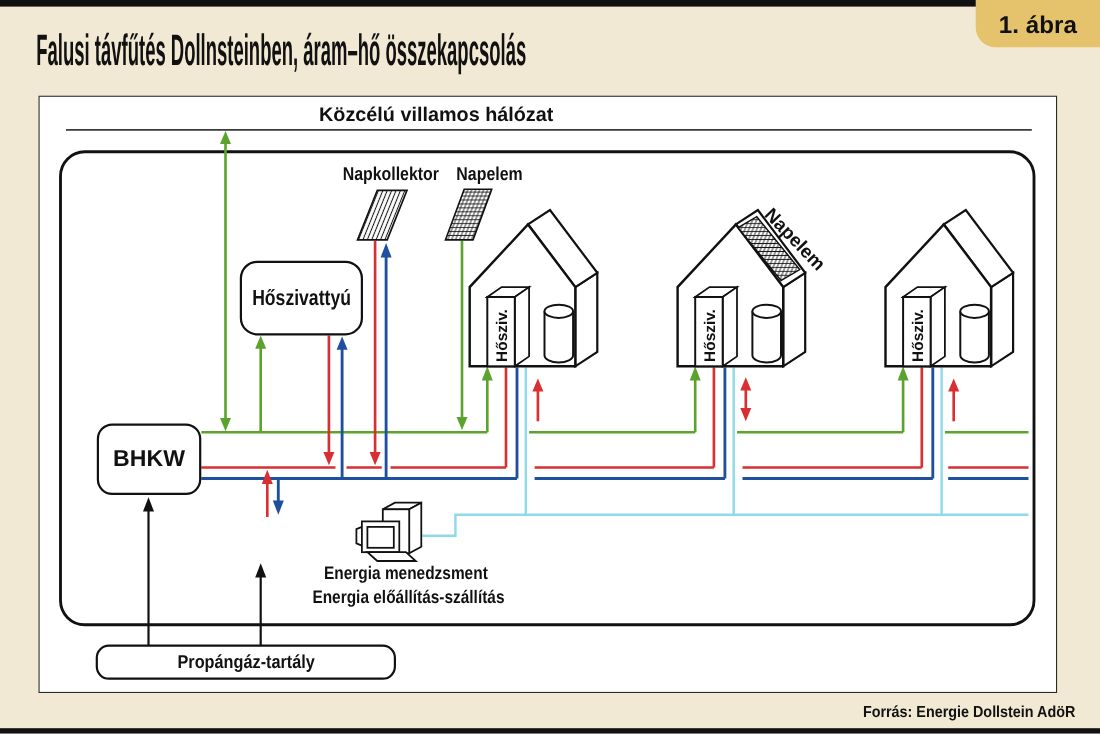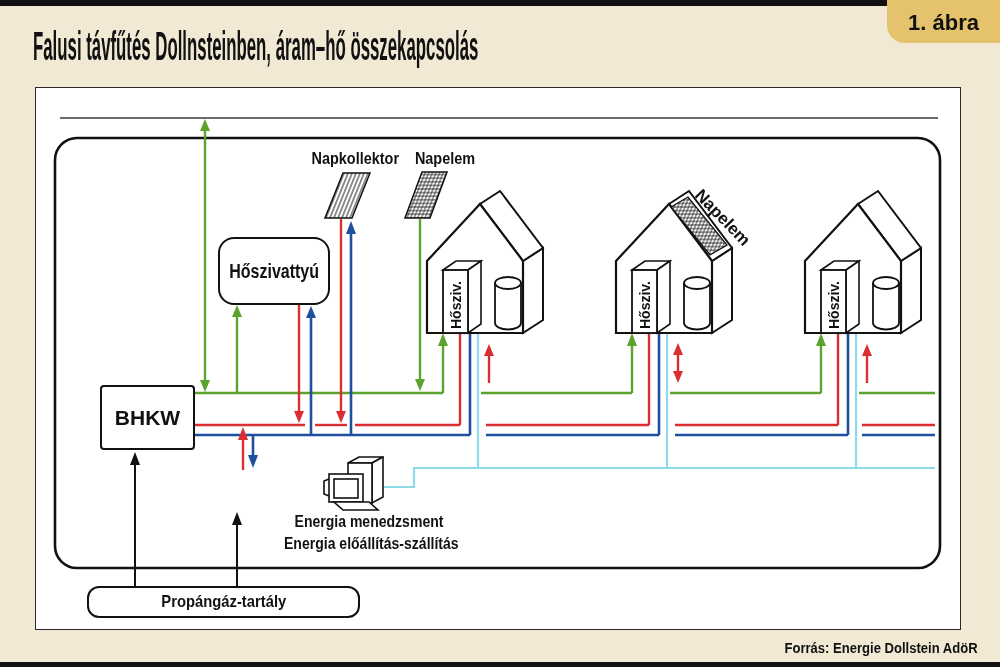--- a/index.html
+++ b/index.html
@@ -31,29 +31,30 @@
 
   <div class="bar top"></div>
   <div class="bar bottom"></div>
 
   <div class="badge">1. ábra</div>
 
   <div class="title">Falusi távfűtés Dollnsteinben, áram–hő összekapcsolás</div>
 
   <div class="outer-box"></div>
 
+  <div class="lbl" style="left:290px;top:94px;width:200px;font-size:18px;">Közcélú villamos hálózat</div>
   <div class="lbl sq" style="left:304px;top:149px;width:100px;font-size:17px;">Napkollektor</div>
   <div class="lbl sq" style="left:405px;top:149px;width:80px;font-size:17px;">Napelem</div>
   <div class="lbl sq" style="left:269px;top:512px;width:200px;font-size:16.5px;">Energia menedzsment</div>
   <div class="lbl sq" style="left:269px;top:534px;width:200px;font-size:16.5px;">Energia előállítás-szállítás</div>
 
   <div class="nbox" style="left:218px;top:237px;width:112px;height:68px;border-radius:16px;font-size:20px;text-align:right;">
     <span class="sq" style="transform:scaleX(0.8);">Hőszivattyú</span>
   </div>
-  <div class="nbox" style="left:88px;top:385px;width:95px;height:65px;border-radius:4px;font-size:21px;margin-left:12px;">
+  <div class="nbox" style="left:88px;top:385px;width:95px;height:65px;border-radius:14px;font-size:21px;">
     <span>BHKW</span>
   </div>
   <div class="nbox" style="left:52px;top:586px;width:273px;height:32px;border-radius:12px;font-size:17px;z-index:4;margin-left:35px;">
     <span class="sq" style="transform:scaleX(0.87);">Propángáz-tartály</span>
   </div>
 
   <div class="source">Forrás: Energie Dollstein AdöR</div>
 
   <svg class="diagram" width="1000" height="667" viewBox="0 0 1000 667">
     <defs>

